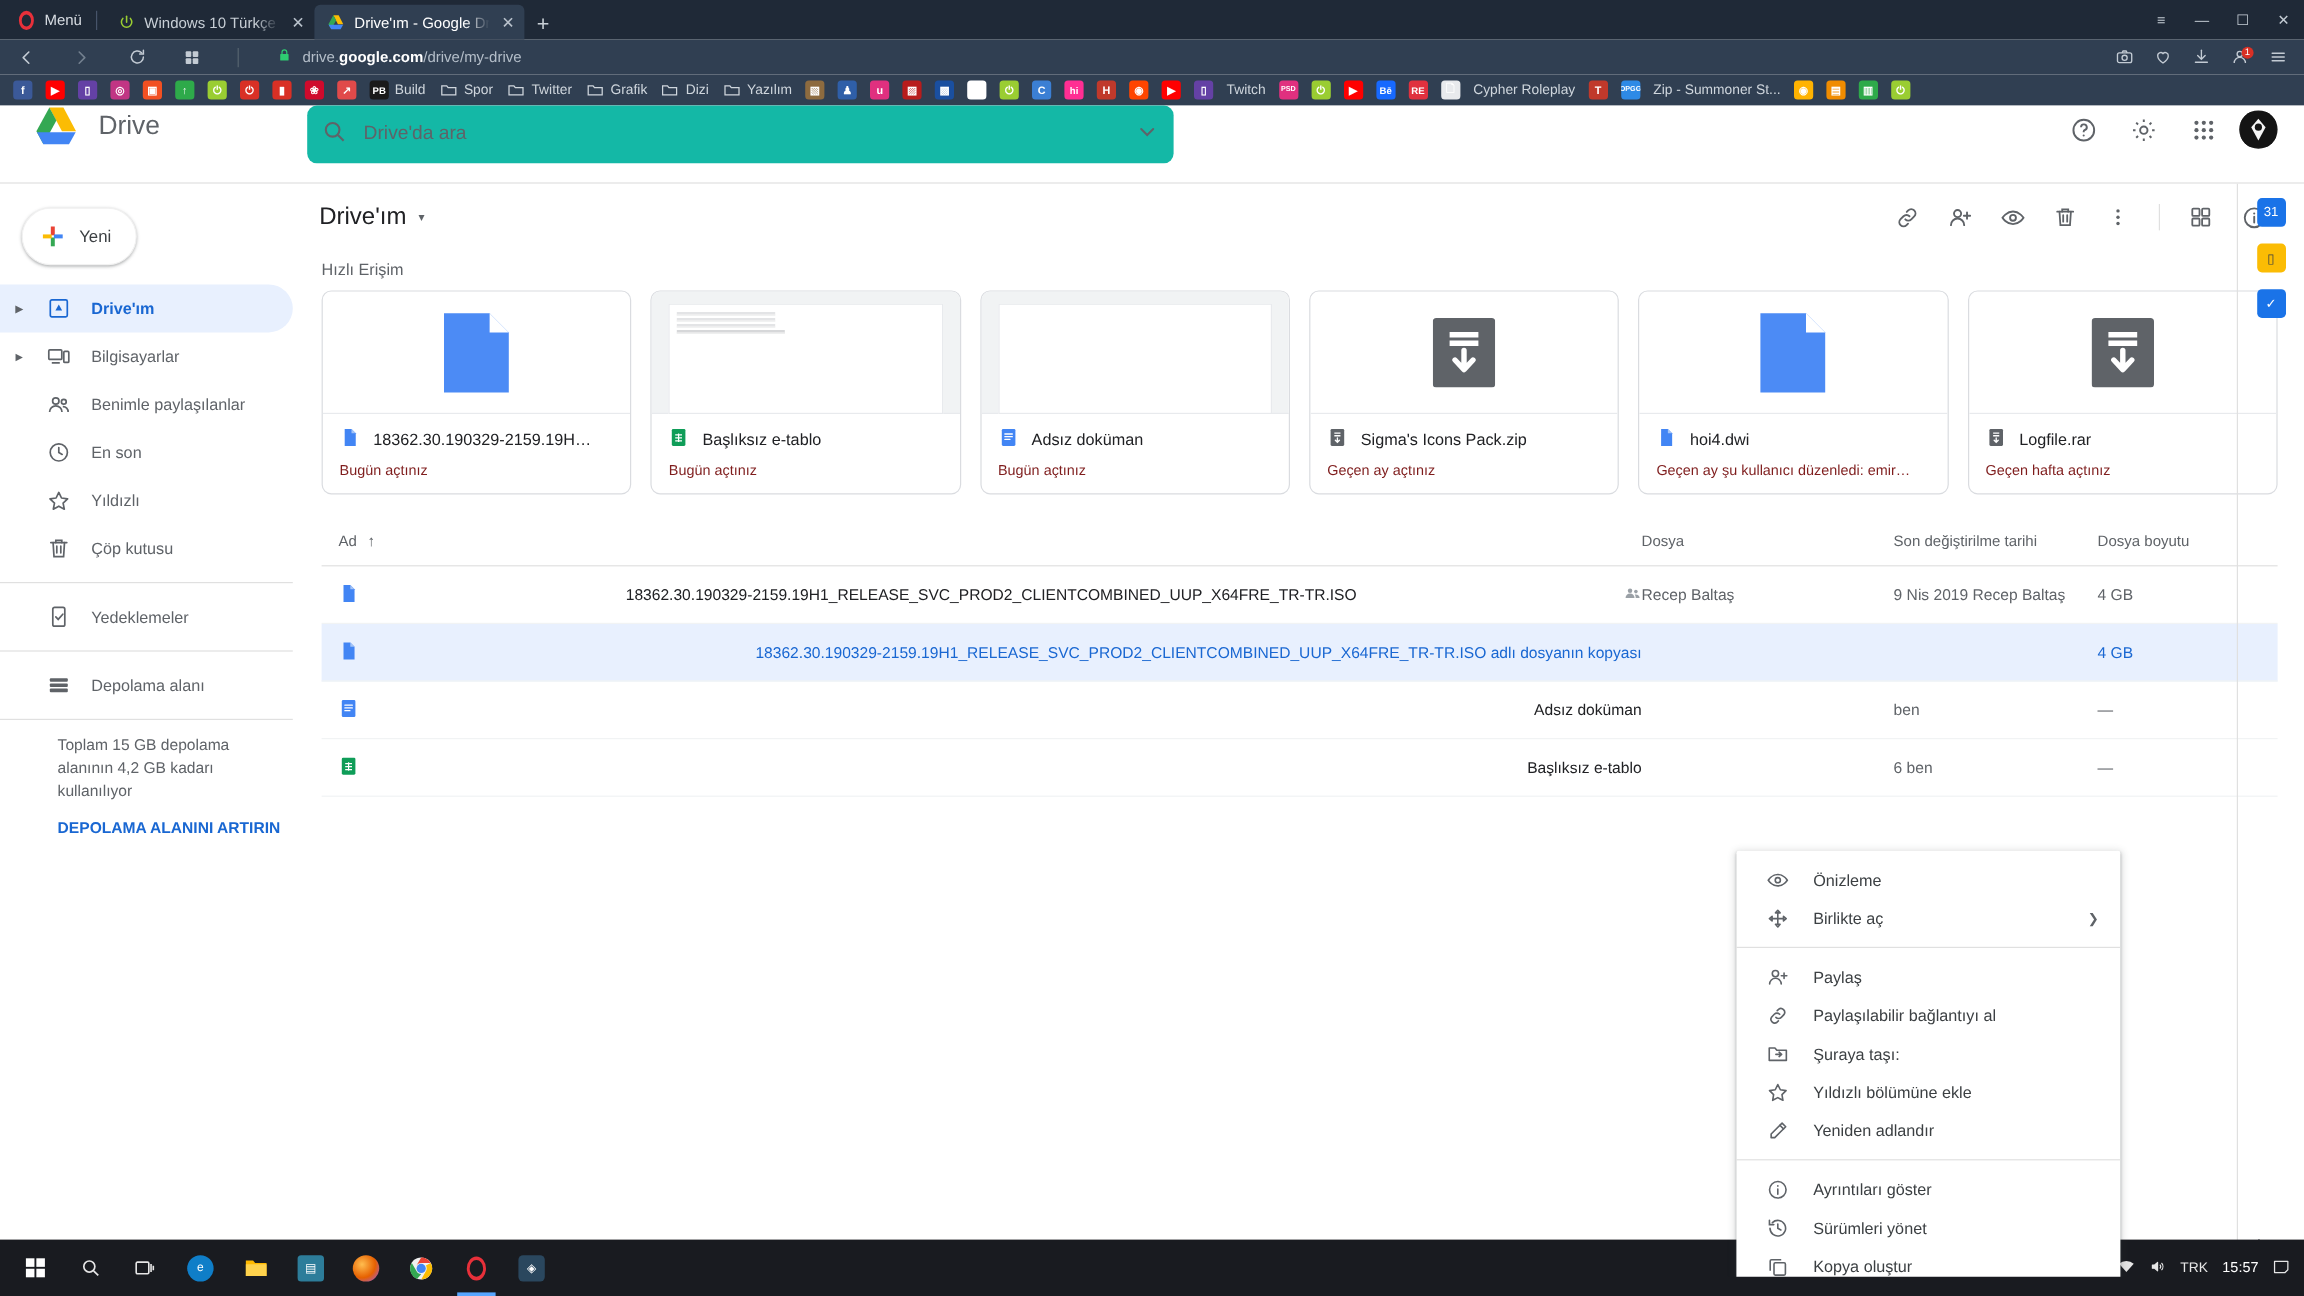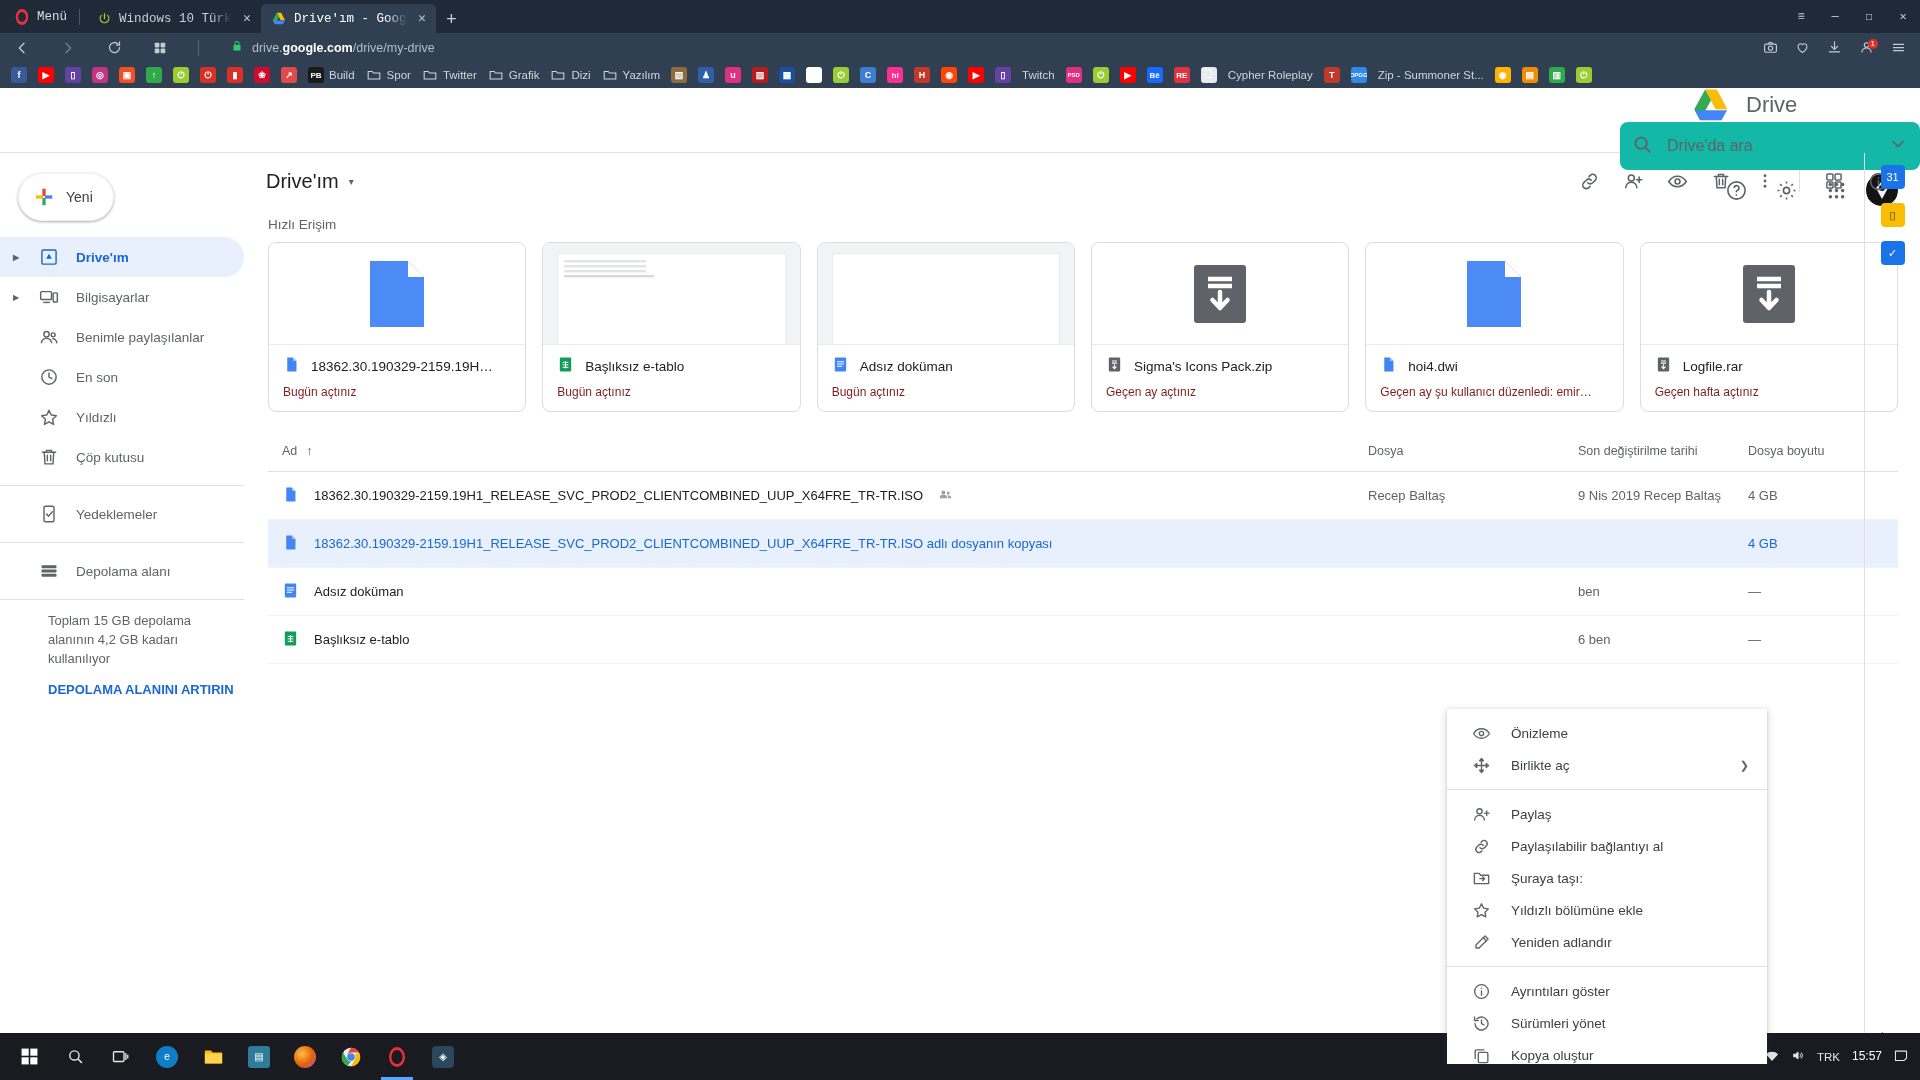--- a/index.html
+++ b/index.html
@@ -8,21 +8,21 @@
     overflow: hidden;
     font-family: "Liberation Sans", sans-serif;
     background: #ffffff;
   }
 
   
   .browser { width: 1920px; height: 1080px; position: relative; }
 
   .tabstrip {
     height: 33px; background: #1f2937; display: flex; align-items: flex-end;
-    padding-left: 6px; position: relative; font-family: Liberation Mono, monospace;
+    padding-left: 6px; position: relative;
   }
   .opera-menu {
     display: flex; align-items: center; gap: 7px;
     height: 33px; padding: 0 12px 0 8px; color: #d8dde3; font-size: 12.5px;
   }
   .opera-o {
     width: 16px; height: 16px; border-radius: 50%;
     border: 3px solid #e8303a; background: transparent;
     transform: scaleX(0.78);
   }
@@ -84,21 +84,21 @@
   .bm-ico {
     width: 16px; height: 16px; border-radius: 3px; flex: 0 0 16px;
     display: flex; align-items: center; justify-content: center;
     font-size: 9px; font-weight: bold; color: #fff; overflow: hidden;
   }
 
   
   .drive { position: absolute; left: 0; top: 88px; width: 1920px; height: 976px; background: #fff; }
 
   .drive-header {
-    height: 65px; display: flex; align-items: flex-end; border-bottom: 1px solid #e0e0e0; flex-direction: column;
+    height: 65px; display: flex; align-items: flex-start; border-bottom: 1px solid #e0e0e0;
   }
   .drive-logo { display: flex; align-items: center; gap: 16px; width: 256px; padding-left: 28px; }
   .drive-logo-text { font-size: 22px; color: #5f6368; }
   .searchwrap { flex: 1; max-width: 722px; }
   .searchbar {
     height: 48px; background: #14b8a6; border-radius: 8px;
     display: flex; align-items: center; padding: 0 12px; gap: 14px;
   }
   .searchbar input {
     flex: 1; border: none; background: transparent; outline: none;
@@ -165,21 +165,21 @@
   .col-owner { width: 210px; }
   .col-date { width: 170px; }
   .col-size { width: 150px; }
 
   .row {
     display: flex; align-items: center; height: 48px;
     margin: 0 22px 0 12px; border-bottom: 1px solid #f1f3f4;
     font-size: 13px; color: #202124;
   }
   .row.selected { background: #e8f0fe; color: #1967d2; border-radius: 0; }
-  .row .col-name { gap: 15px; }
+  .row .col-name { gap: 5px; justify-content: space-between; }
   .row .fname { white-space: nowrap; overflow: hidden; text-overflow: ellipsis; }
   .row .col-owner, .row .col-date, .row .col-size { color: #5f6368; font-size: 13px; }
   .row.selected .col-size, .row.selected .col-owner, .row.selected .col-date { color: #1967d2; }
 
   .right-rail {
     position: absolute; right: 0; top: 0; width: 56px; height: 911px;
     border-left: 1px solid #e0e0e0; padding-top: 12px;
     display: flex; flex-direction: column; align-items: center; gap: 14px;
   }
   .rail-ico { width: 24px; height: 24px; border-radius: 4px; display: flex; align-items: center; justify-content: center; font-size: 11px; color: #fff; }

